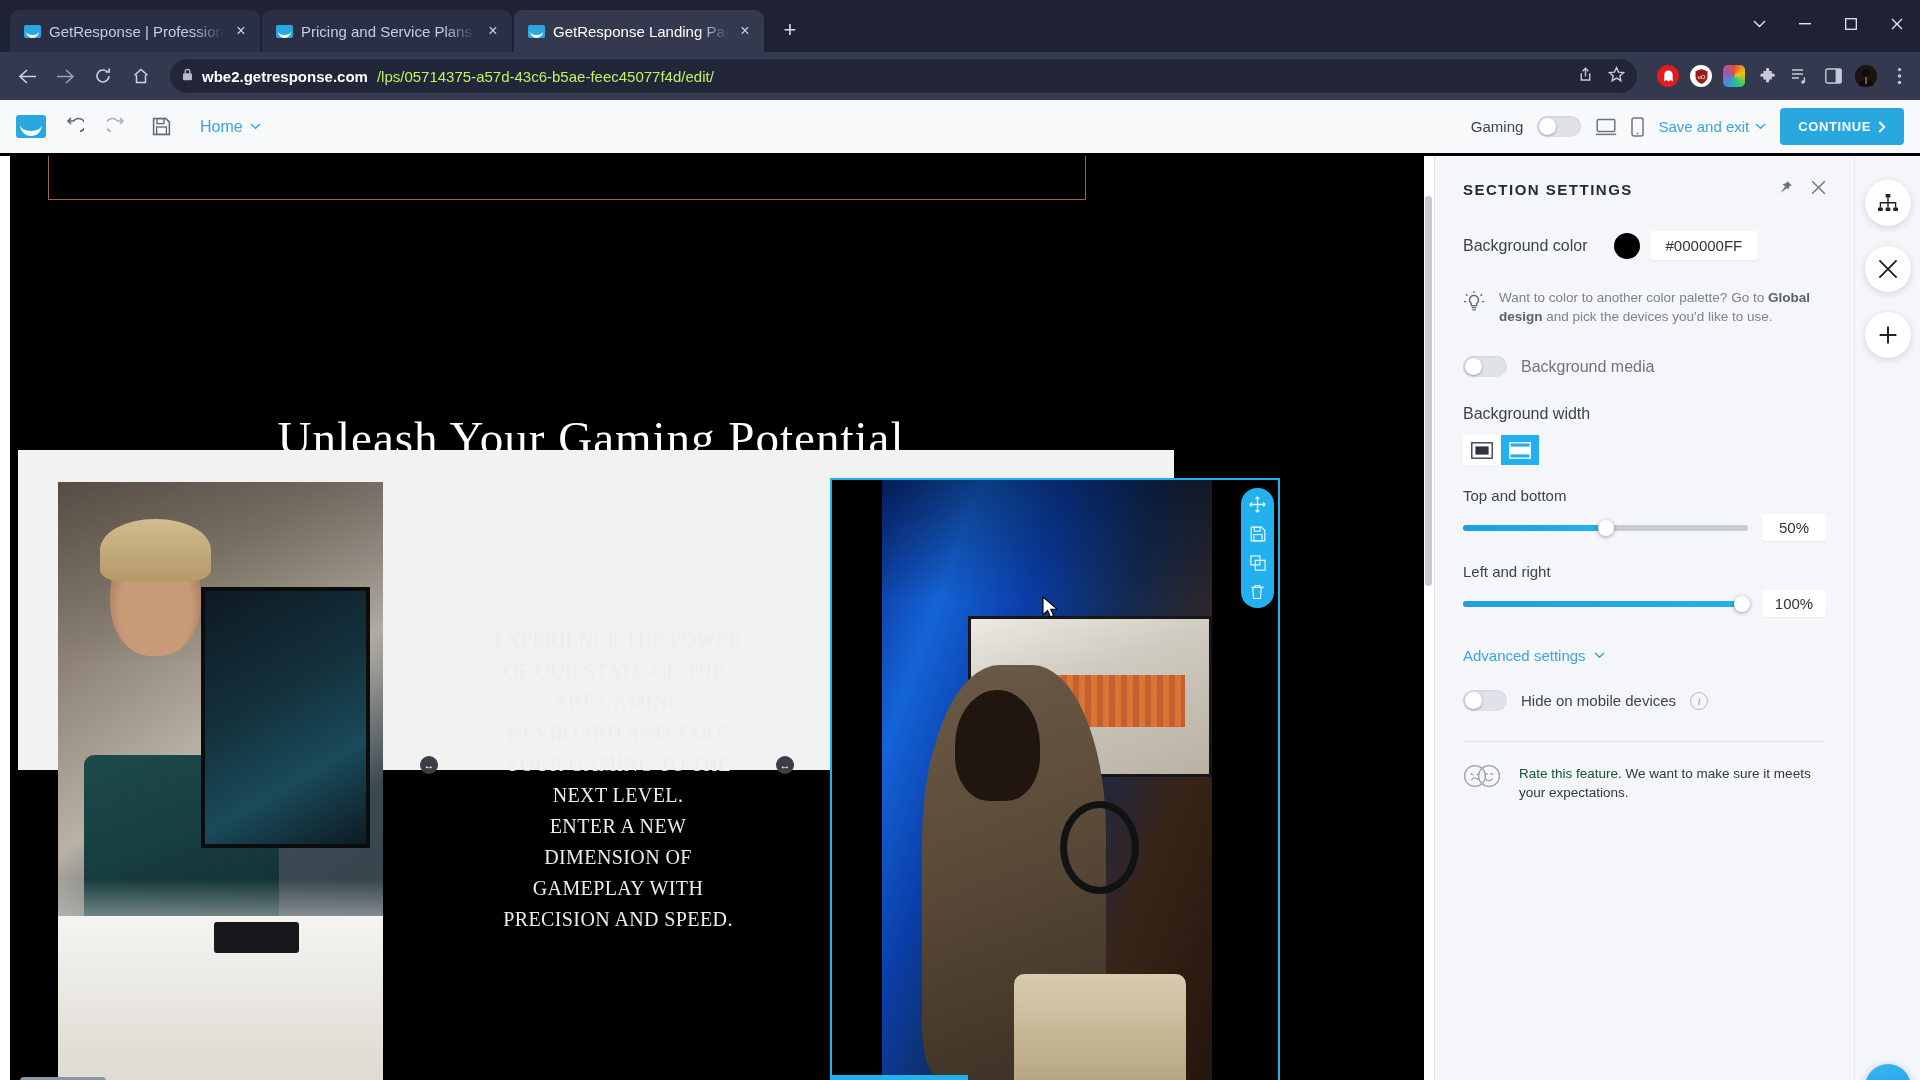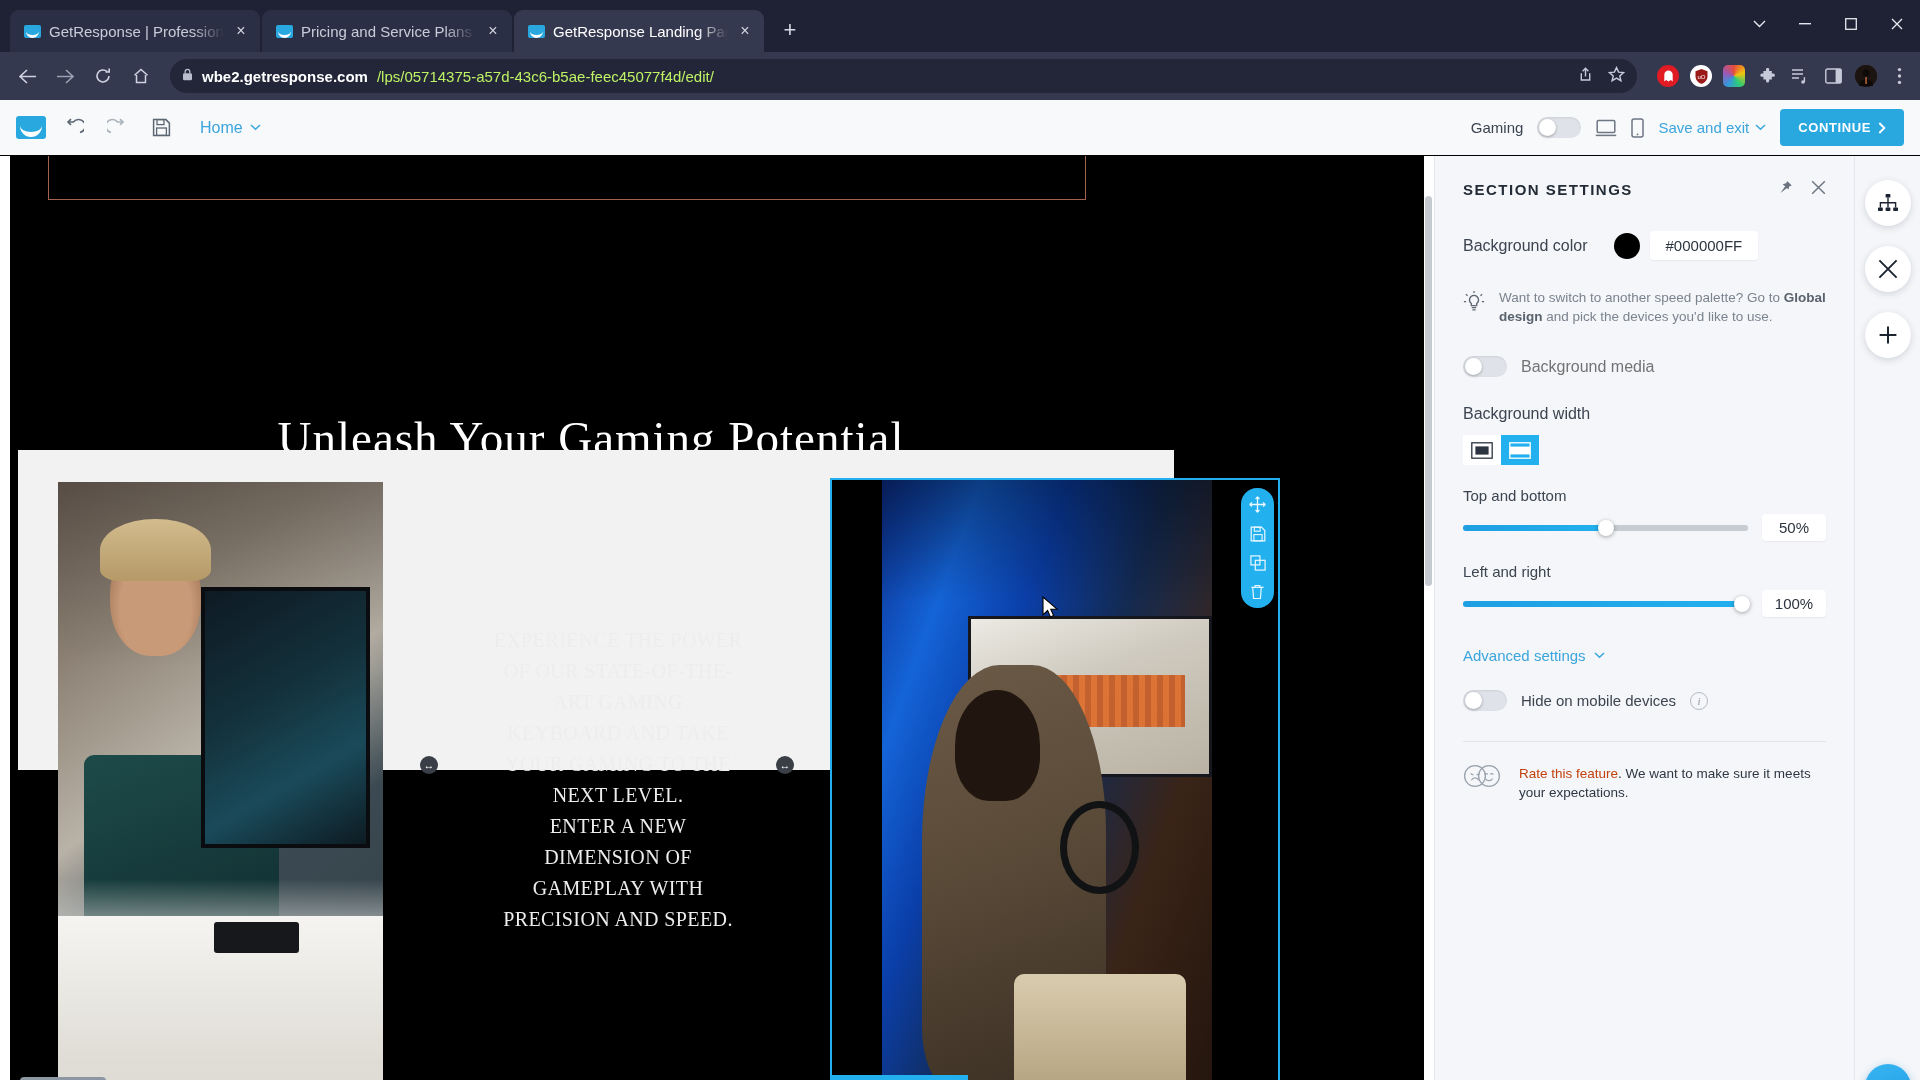--- a/index.html
+++ b/index.html
@@ -76,21 +76,21 @@
   .omnibox .oright {
     margin-left: auto; display: flex; align-items: center; gap: 14px;
     color: #c6cad8; font-size: 15px;
   }
   .extbar { display: flex; align-items: center; gap: 11px; padding-left: 8px; }
   .extbar .ext { width: 22px; height: 22px; border-radius: 50%; }
 
   
   .app-toolbar {
     height: 56px; background: #f7f9fb; display: flex; align-items: center;
-    padding: 0 16px; border-bottom: 1px solid #000000;
+    padding: 0 16px; border-bottom: 3px solid #000000;
   }
   .gr-logo {
     width: 30px; height: 23px; border-radius: 3px; background: #29a8e0;
     position: relative; overflow: hidden; flex: 0 0 30px;
   }
   .gr-logo::after {
     content: ""; position: absolute; left: 4px; top: 2px;
     width: 22px; height: 14px; border-bottom: 5px solid #ffffff;
     border-radius: 0 0 14px 14px;
   }
@@ -339,21 +339,21 @@
   .row-hide { display: flex; align-items: center; gap: 14px; margin-top: 26px; }
   .row-hide .hlabel { font-size: 15px; color: #3c4450; }
   .info-dot {
     width: 18px; height: 18px; border-radius: 50%; border: 1px solid #b4bac2;
     color: #8d949d; font-size: 11px; font-style: italic; text-align: center;
     line-height: 16px; font-family: "Liberation Serif", serif;
   }
   .panel-sep { margin-top: 30px; border-top: 1px solid #e1e5ea; }
   .rate-row { display: flex; gap: 16px; margin-top: 22px; align-items: flex-start; }
   .rate-text { font-size: 13.5px; line-height: 19px; color: #2f3742; }
-  .rate-text a { color: #c2410c; text-decoration: none; }
+  .rate-text a { color: #14532d; text-decoration: none; }
 
   
   .rail {
     width: 66px; background: #f4f6f9; border-left: 1px solid #e4e8ee;
     position: relative; display: flex; flex-direction: column;
     align-items: center; padding-top: 24px; gap: 20px;
   }
   .rail-btn {
     width: 46px; height: 46px; border-radius: 50%; background: #ffffff;
     box-shadow: 0 2px 7px rgba(30,40,60,.16);
@@ -700,21 +700,21 @@
     </div>
 
     <div class="hint-row">
       <span class="hint-icon">
         <svg width="22" height="24" viewBox="0 0 22 24">
             <path d="M11 5.4a4.5 4.5 0 0 0-2.7 8.1v2.1h5.4v-2.1A4.5 4.5 0 0 0 11 5.4z" stroke="#5d6671" stroke-width="1.3" fill="none"></path>
             <path d="M8.8 17.6h4.4M9.4 19.8h3.2" stroke="#5d6671" stroke-width="1.3"></path>
             <path d="M11 0.9v2.2M2.9 4.2l1.6 1.5M19.1 4.2l-1.6 1.5M0.9 11.6h2.2M18.9 11.6h2.2" stroke="#5d6671" stroke-width="1.2"></path>
           </svg>
       </span>
-      <span class="hint-text"><span>Want to switch to another speed palette? Go to </span><b>Global design</b><span> and pick the devices you'd like to use.</span></span>
+      <span class="hint-text"><span>Want to color to another color palette? Go to </span><b>Global design</b><span> and pick the devices you'd like to use.</span></span>
     </div>
 
     <div class="row-toggle">
       <span class="toggle">
           <span class="knob"></span>
         </span>
       <span class="tlabel">Background media</span>
     </div>
 
     <div class="sect-label">Background width</div>

